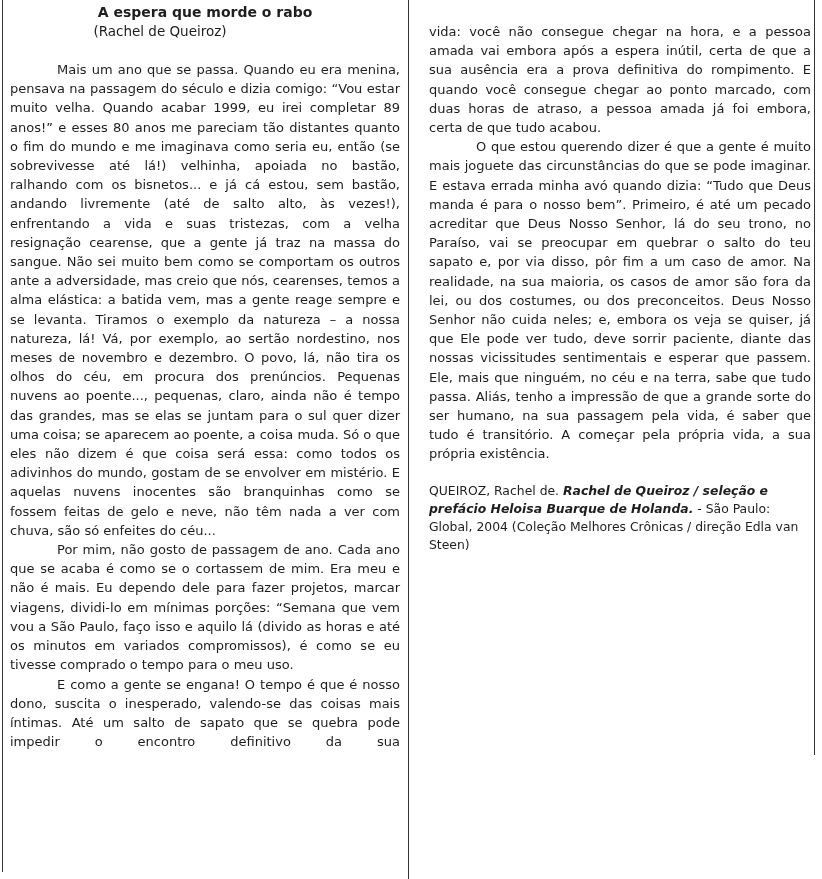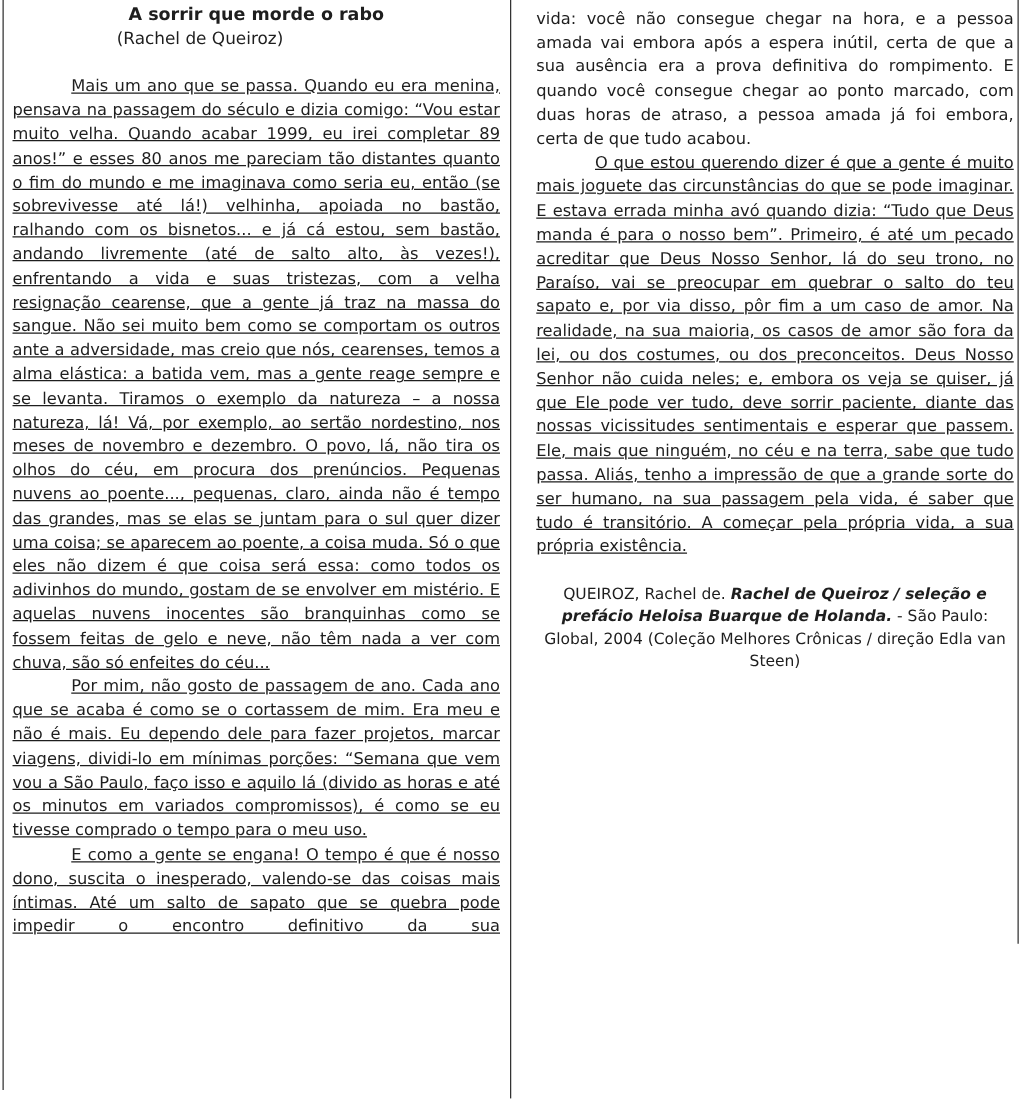--- a/index.html
+++ b/index.html
@@ -26,64 +26,64 @@
   .vrule-mid   { left: 408px; height: 879px; }
   .vrule-right { left: 814px; height: 755px; }
 
   .col {
     position: absolute;
     font-size: 13px;
     line-height: 19.2px;
     text-align: justify;
   }
   .col-left  { left: 10px;  top: 3px; width: 390px; }
-  .col-right { left: 429px; top: 6px; width: 382px; }
+  .col-right { left: 429px; top: 22px; width: 382px; }
 
   .doc-title {
     margin: 0;
     font-size: 14px;
     font-weight: 700;
     text-align: center;
     line-height: 19px;
   }
   .doc-author {
     text-align: center;
     padding-right: 90px;
     font-size: 13.5px;
     line-height: 19px;
     margin: 0 0 19px 0;
   }
   p.para {
     margin: 0;
     padding: 0;
   }
-  p.indent { text-indent: 47px; text-decoration: underline; }
+  p.indent { text-indent: 47px; }
   p.split  { text-align-last: justify; }
   .citation {
     margin-top: 18px;
     font-size: 12.4px;
     line-height: 18px;
-    text-align: center;
+    text-align: left;
   }
   .cit-italic {
     font-style: italic;
     font-weight: 700;
   }
 </style>
 </head>
 <body>
 
 <div class="page">
 
   <div class="vrule vrule-left"></div>
   <div class="vrule vrule-mid"></div>
   <div class="vrule vrule-right"></div>
 
   <div class="col col-left">
-    <h1 class="doc-title">A sorrir que morde o rabo</h1>
+    <h1 class="doc-title">A espera que morde o rabo</h1>
     <div class="doc-author">(Rachel de Queiroz)</div>
     <p class="para indent">Mais um ano que se passa. Quando eu era menina, pensava na passagem do século e dizia comigo: “Vou estar muito velha. Quando acabar 1999, eu irei completar 89 anos!” e esses 80 anos me pareciam tão distantes quanto o fim do mundo e me imaginava como seria eu, então (se sobrevivesse até lá!) velhinha, apoiada no bastão, ralhando com os bisnetos... e já cá estou, sem bastão, andando livremente (até de salto alto, às vezes!), enfrentando a vida e suas tristezas, com a velha resignação cearense, que a gente já traz na massa do sangue. Não sei muito bem como se comportam os outros ante a adversidade, mas creio que nós, cearenses, temos a alma elástica: a batida vem, mas a gente reage sempre e se levanta. Tiramos o exemplo da natureza – a nossa natureza, lá! Vá, por exemplo, ao sertão nordestino, nos meses de novembro e dezembro. O povo, lá, não tira os olhos do céu, em procura dos prenúncios. Pequenas nuvens ao poente..., pequenas, claro, ainda não é tempo das grandes, mas se elas se juntam para o sul quer dizer uma coisa; se aparecem ao poente, a coisa muda. Só o que eles não dizem é que coisa será essa: como todos os adivinhos do mundo, gostam de se envolver em mistério. E aquelas nuvens inocentes são branquinhas como se fossem feitas de gelo e neve, não têm nada a ver com chuva, são só enfeites do céu...</p>
     <p class="para indent">Por mim, não gosto de passagem de ano. Cada ano que se acaba é como se o cortassem de mim. Era meu e não é mais. Eu dependo dele para fazer projetos, marcar viagens, dividi-lo em mínimas porções: “Semana que vem vou a São Paulo, faço isso e aquilo lá (divido as horas e até os minutos em variados compromissos), é como se eu tivesse comprado o tempo para o meu uso.</p>
     <p class="para indent split">E como a gente se engana! O tempo é que é nosso dono, suscita o inesperado, valendo-se das coisas mais íntimas. Até um salto de sapato que se quebra pode impedir o encontro definitivo da sua</p>
   </div>
 
   <div class="col col-right">
     <p class="para">vida: você não consegue chegar na hora, e a pessoa amada vai embora após a espera inútil, certa de que a sua ausência era a prova definitiva do rompimento. E quando você consegue chegar ao ponto marcado, com duas horas de atraso, a pessoa amada já foi embora, certa de que tudo acabou.</p>
     <p class="para indent">O que estou querendo dizer é que a gente é muito mais joguete das circunstâncias do que se pode imaginar. E estava errada minha avó quando dizia: “Tudo que Deus manda é para o nosso bem”. Primeiro, é até um pecado acreditar que Deus Nosso Senhor, lá do seu trono, no Paraíso, vai se preocupar em quebrar o salto do teu sapato e, por via disso, pôr fim a um caso de amor. Na realidade, na sua maioria, os casos de amor são fora da lei, ou dos costumes, ou dos preconceitos. Deus Nosso Senhor não cuida neles; e, embora os veja se quiser, já que Ele pode ver tudo, deve sorrir paciente, diante das nossas vicissitudes sentimentais e esperar que passem. Ele, mais que ninguém, no céu e na terra, sabe que tudo passa. Aliás, tenho a impressão de que a grande sorte do ser humano, na sua passagem pela vida, é saber que tudo é transitório. A começar pela própria vida, a sua própria existência.</p>
     <div class="citation">

